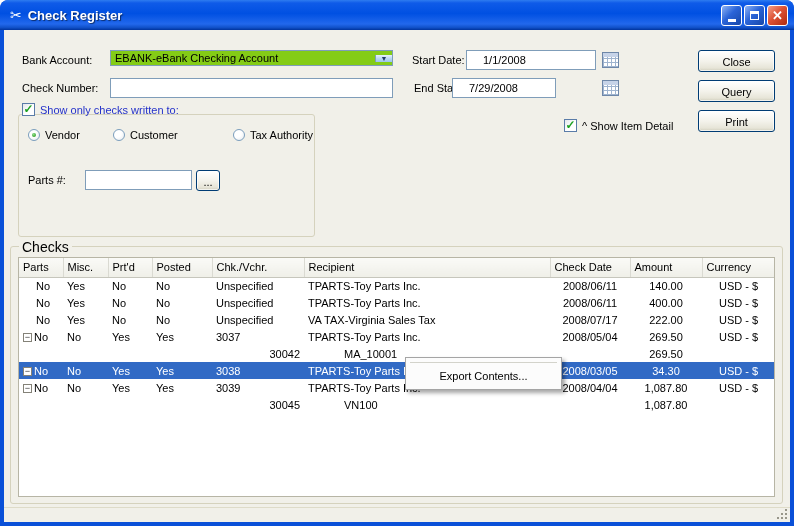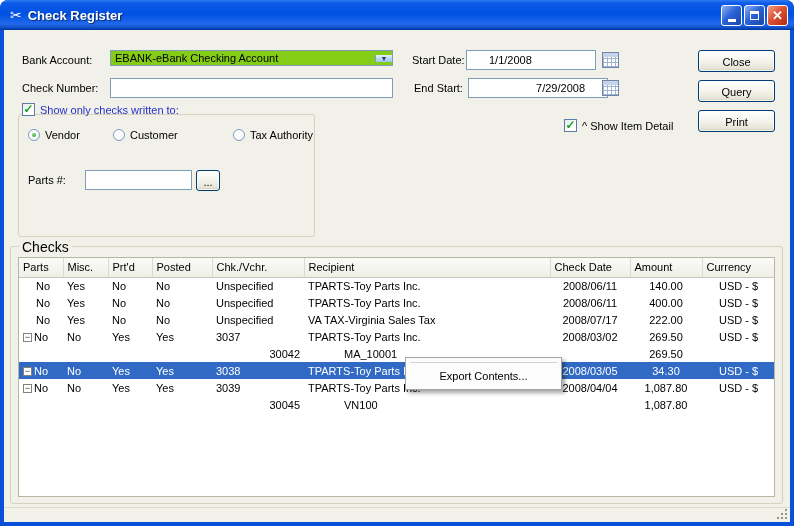--- a/index.html
+++ b/index.html
@@ -27,21 +27,21 @@
   .glyph-min { width:8px; height:3px; background:#fff; margin-top:10px; }
   .glyph-max { width:9px; height:9px; border:1px solid #fff; border-top:3px solid #fff; }
 
   .client { position:absolute; top:30px; left:4px; right:4px; bottom:4px; background:#F1F0E9; }
 
   .lbl { position:absolute; font-size:11px; color:#000; white-space:nowrap; }
   .lbl.blue { color:#2431C9; }
 
   .txt {
     position:absolute; height:20px; border:1px solid #7F9DB9; background:#fff;
-    font:11px "Liberation Sans", sans-serif; padding:2px 22px; outline:none;
+    font:11px "Liberation Sans", sans-serif; padding:2px 16px; outline:none;
   }
   .combo {
     position:absolute; height:16px; border:1px solid #7F9DB9; background:#84cc16;
     display:flex; align-items:center; font-size:11px;
   }
   .combo .val { flex:1; padding:2px 4px; white-space:nowrap; overflow:hidden; }
   .combo .arrow {
     width:17px; border-left:1px solid #7F9DB9;
     background:linear-gradient(180deg,#E6F2FC,#BBD8F2 50%,#9CC5EC);
     display:flex; align-items:center; justify-content:center;
@@ -149,21 +149,21 @@
       <span class="arrow">▼</span>
     </div>
     <span class="lbl" style="left:408px; top:24px;">Start Date:</span>
     <input class="txt" style="left: 462px; top: 20px; width: 130px;" value="1/1/2008">
     <span class="cal" style="left:598px; top:22px;"></span>
     <button class="btn" style="left:694px; top:20px;">Close</button>
 
     <span class="lbl" style="left:18px; top:52px;">Check Number:</span>
     <input class="txt" style="left: 106px; top: 48px; width: 283px;" value="">
     <span class="lbl" style="left:410px; top:52px;">End Start:</span>
-    <input class="txt" style="left: 464px; top: 48px; width: 140px; text-align: right;" value="7/29/2008">
+    <input class="txt" style="left: 448px; top: 48px; width: 104px;" value="7/29/2008">
     <span class="cal" style="left:598px; top:50px;"></span>
     <button class="btn" style="left:694px; top:50px;">Query</button>
 
     <button class="btn" style="left:694px; top:80px;">Print</button>
 
     <span class="check" style="left:18px; top:73px; z-index:2;">
       <span class="cbox">
           <span class="mark">✓</span>
         </span>
       <span class="lbl blue" style="position:static;">Show only checks written to:</span>
@@ -256,21 +256,21 @@
                 <td class="col-amount">222.00</td>
                 <td class="col-currency">USD - $</td>
               </tr>
               <tr class="parent">
                 <td class="col-void"><span class="tree box">−</span><span>No</span></td>
                 <td class="col-misc">No</td>
                 <td class="col-prtd">Yes</td>
                 <td class="col-posted">Yes</td>
                 <td class="col-chk">3037</td>
                 <td class="col-recipient">TPARTS-Toy Parts Inc.</td>
-                <td class="col-date">2008/03/02</td>
+                <td class="col-date">2008/05/04</td>
                 <td class="col-amount">269.50</td>
                 <td class="col-currency">USD - $</td>
               </tr>
               <tr class="child">
                 <td class="col-void"><span class="tree"></span><span></span></td>
                 <td class="col-misc"></td>
                 <td class="col-prtd"></td>
                 <td class="col-posted"></td>
                 <td class="col-chk">30042</td>
                 <td class="col-recipient">MA_10001</td>

